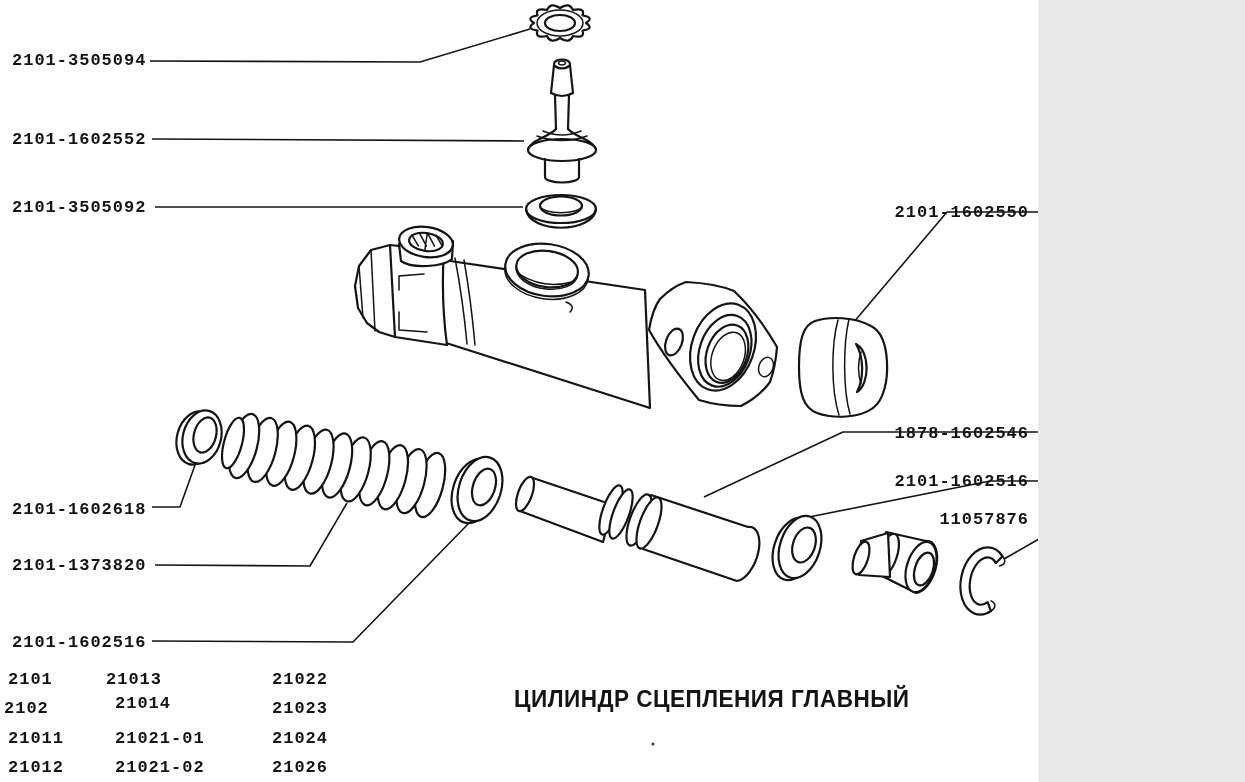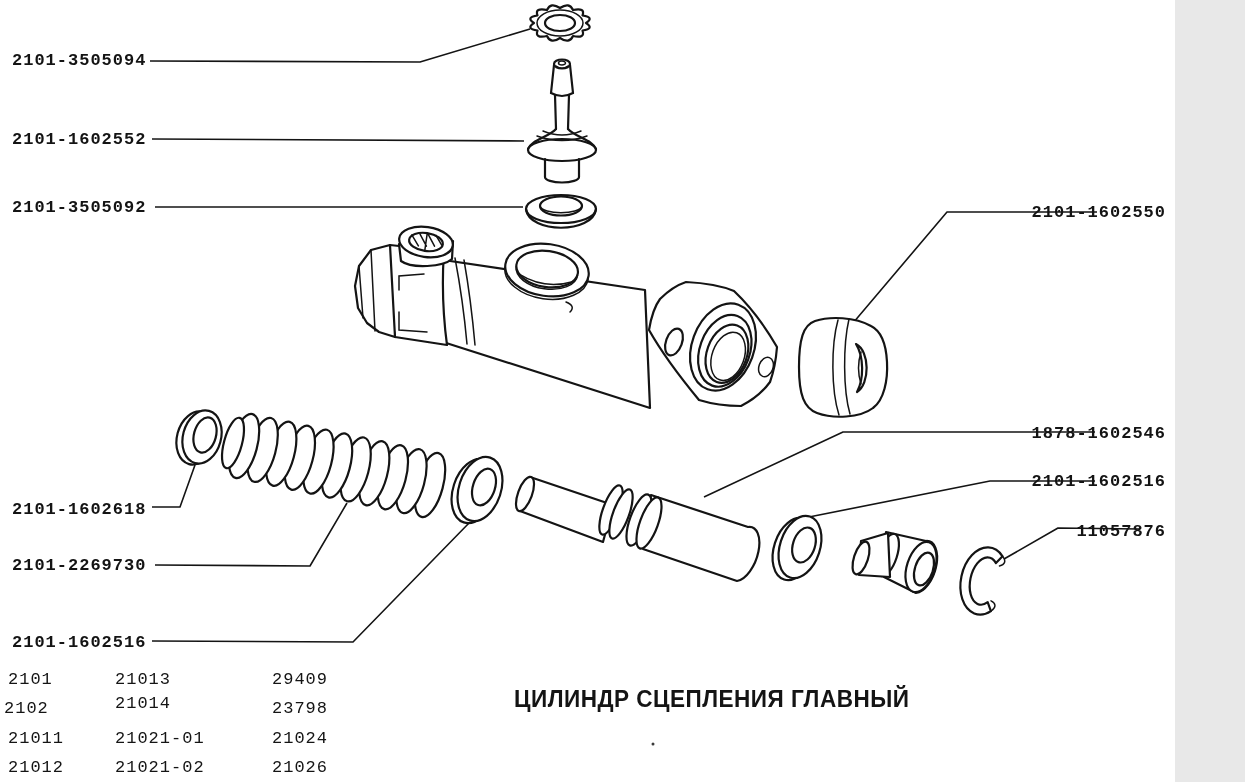--- a/index.html
+++ b/index.html
@@ -1,25 +1,25 @@
 <!DOCTYPE html>
 <html><head>
 <meta charset="utf-8">
 <style>
   html,body{margin:0;padding:0;background:#e8e8e8;}
-  #page{position:relative;width:1135px;height:782px;background:#ffffff;overflow:hidden;
-        font-family:"Liberation Mono",monospace;color:#141414;padding-left:40px;}
+  #page{position:relative;width:1038px;height:782px;background:#ffffff;overflow:hidden;
+        font-family:"Liberation Mono",monospace;color:#141414;}
   #page svg{position:absolute;left:0;top:0;}
   .ln{stroke:#141414;fill:none;stroke-width:2.2;stroke-linecap:round;stroke-linejoin:round;}
   .lnw{stroke:#141414;fill:#ffffff;stroke-width:2.2;stroke-linejoin:round;}
   .thin{stroke:#141414;fill:none;stroke-width:1.5;stroke-linecap:round;}
   .leader{stroke:#141414;fill:none;stroke-width:1.6;stroke-linejoin:round;}
   .plbl{position:absolute;font-size:17px;font-weight:bold;letter-spacing:1px;white-space:nowrap;}
   .plbl.r{text-align:left;}
-  .tcell{position:absolute;font-size:17px;font-weight:normal;letter-spacing:1px;white-space:nowrap;}
+  .tcell{position:absolute;font-size:17px;font-weight:bold;letter-spacing:1px;white-space:nowrap;}
   .title{position:absolute;left:514px;top:686px;font-family:"Liberation Sans",sans-serif;
          font-size:23px;font-weight:bold;letter-spacing:0.5px;transform:scaleX(0.98);
          transform-origin:left top;white-space:nowrap;}
   .pagecode{position:absolute;left:1124px;top:680px;font-family:"Liberation Sans",sans-serif;
             font-size:46px;font-weight:bold;letter-spacing:-1px;line-height:1;white-space:nowrap;}
 </style>
 </head>
 <body>
 
 <div id="page">
@@ -176,36 +176,36 @@
       <path class="thin" d="M997,553 C1002,557 1001,561 996,563 M997,609 C1002,604 1000,600 995,599"></path>
     </g>
 
     <circle cx="653" cy="744" r="1.5" fill="#3a3a3a"></circle>
   </svg>
 
   <div class="plbl" style="left:12px;top:51px">2101-3505094</div>
   <div class="plbl" style="left:12px;top:130px">2101-1602552</div>
   <div class="plbl" style="left:12px;top:198px">2101-3505092</div>
   <div class="plbl" style="left:12px;top:500px">2101-1602618</div>
-  <div class="plbl" style="left:12px;top:556px">2101-2269730</div>
+  <div class="plbl" style="left:12px;top:556px">2101-1373820</div>
   <div class="plbl" style="left:12px;top:633px">2101-1602516</div>
 
   <div class="plbl r" style="right:9px;top:203px">2101-1602550</div>
   <div class="plbl r" style="right:9px;top:424px">1878-1602546</div>
   <div class="plbl r" style="right:9px;top:472px">2101-1602516</div>
-  <div class="plbl r" style="right:9px;top:522px">11057876</div>
+  <div class="plbl r" style="right:9px;top:510px">11057876</div>
 
   <div>
     <div class="tcell" style="left:8px;top:670px">2101</div>
-    <div class="tcell" style="left:115px;top:670px">21013</div>
-    <div class="tcell" style="left:272px;top:670px">29409</div>
+    <div class="tcell" style="left:106px;top:670px">21013</div>
+    <div class="tcell" style="left:272px;top:670px">21022</div>
 
     <div class="tcell" style="left:4px;top:699px">2102</div>
     <div class="tcell" style="left:115px;top:694px">21014</div>
-    <div class="tcell" style="left:272px;top:699px">23798</div>
+    <div class="tcell" style="left:272px;top:699px">21023</div>
 
     <div class="tcell" style="left:8px;top:729px">21011</div>
     <div class="tcell" style="left:115px;top:729px">21021-01</div>
     <div class="tcell" style="left:272px;top:729px">21024</div>
 
     <div class="tcell" style="left:8px;top:758px">21012</div>
     <div class="tcell" style="left:115px;top:758px">21021-02</div>
     <div class="tcell" style="left:272px;top:758px">21026</div>
   </div>
 

